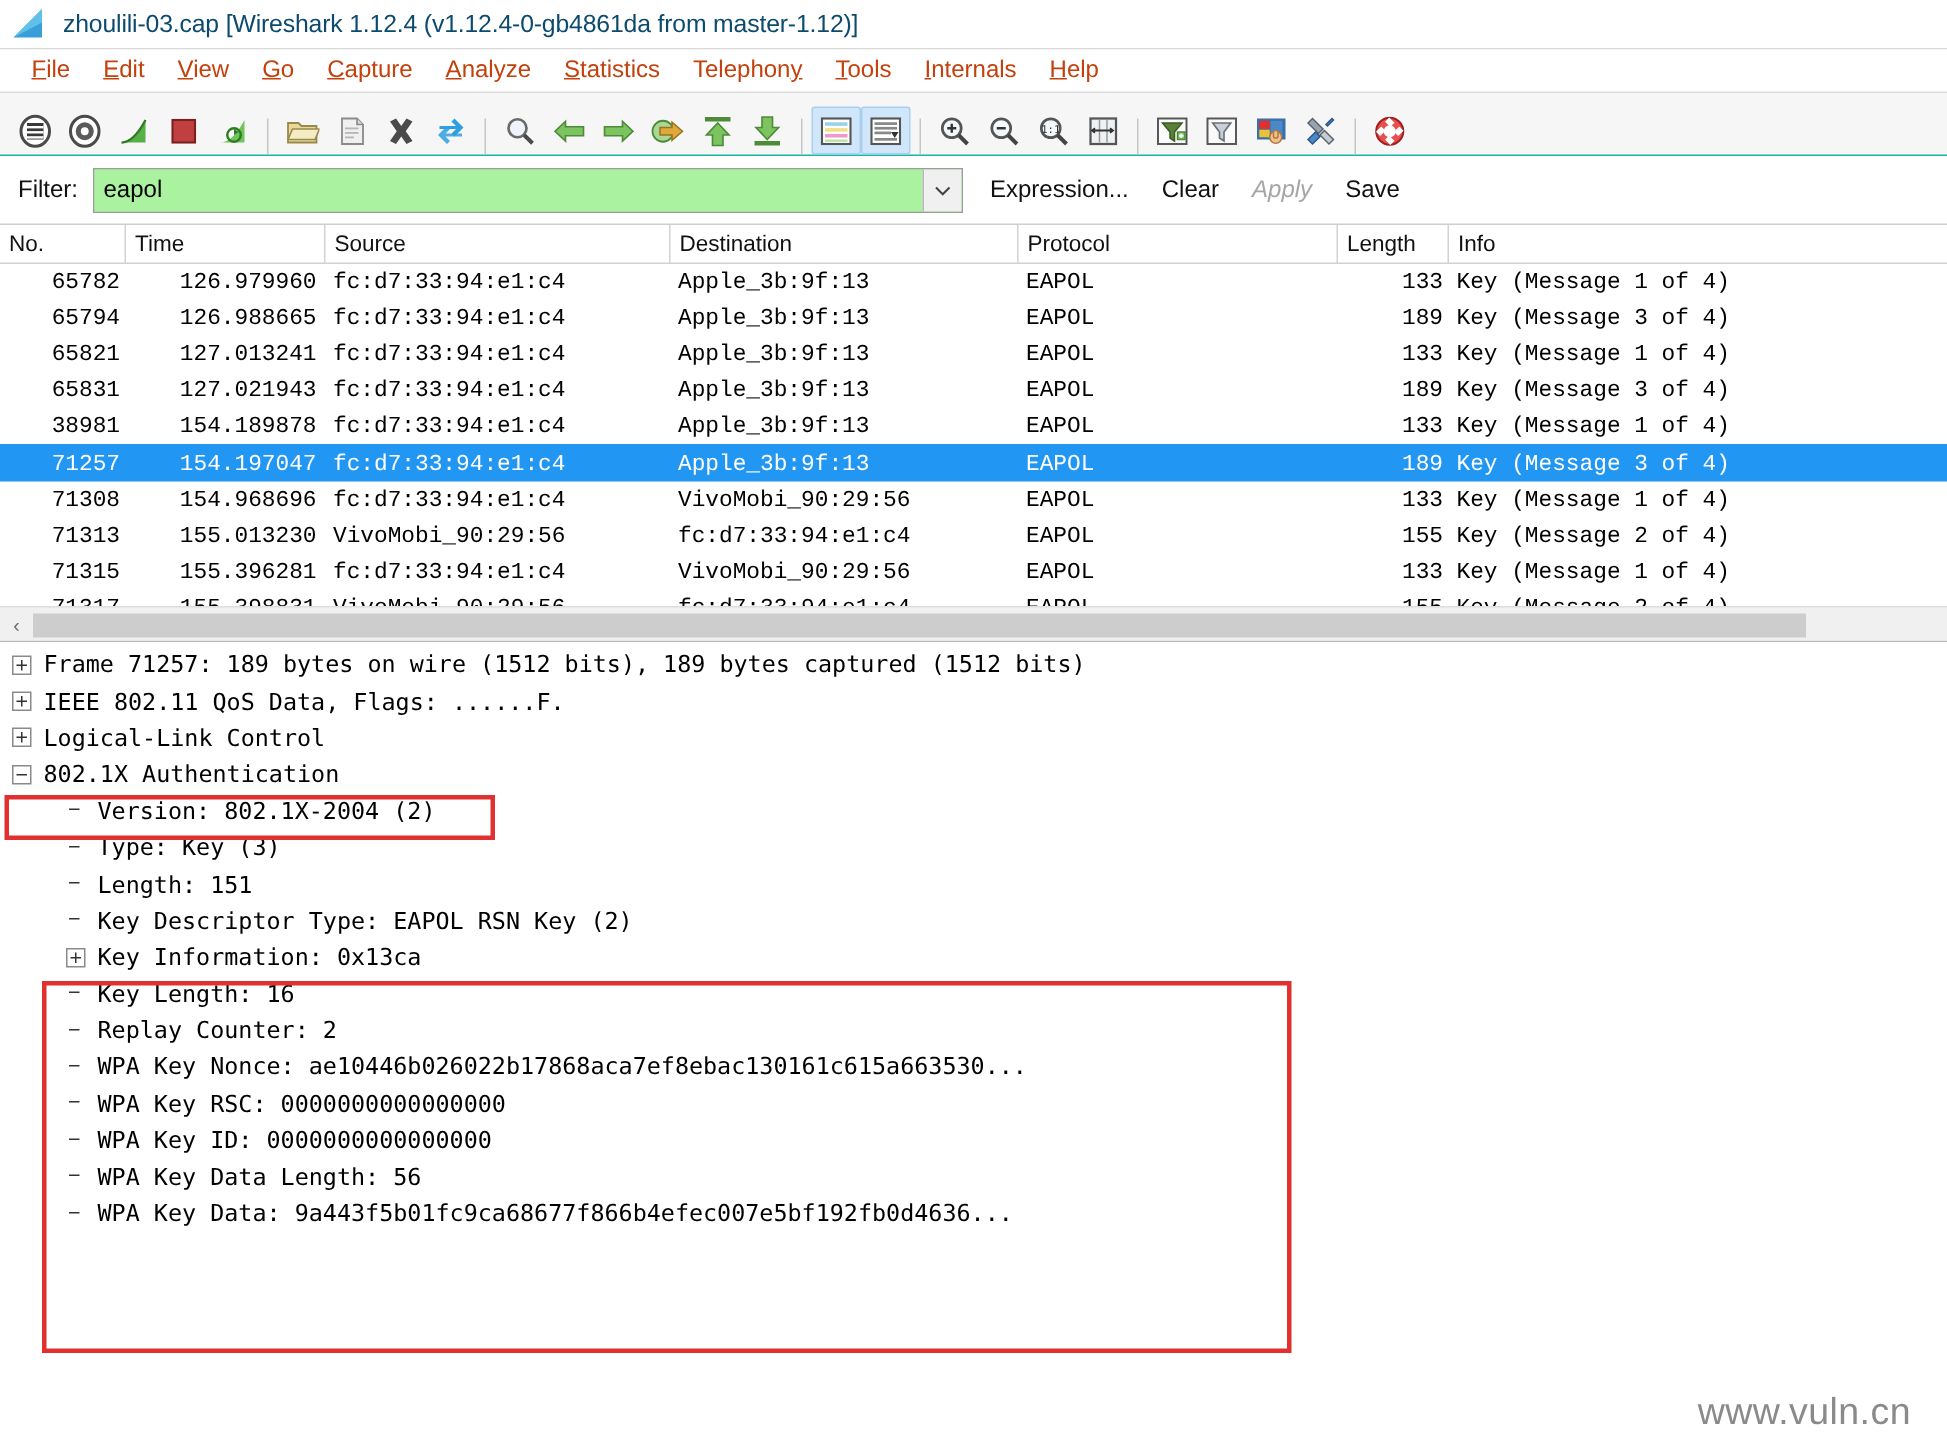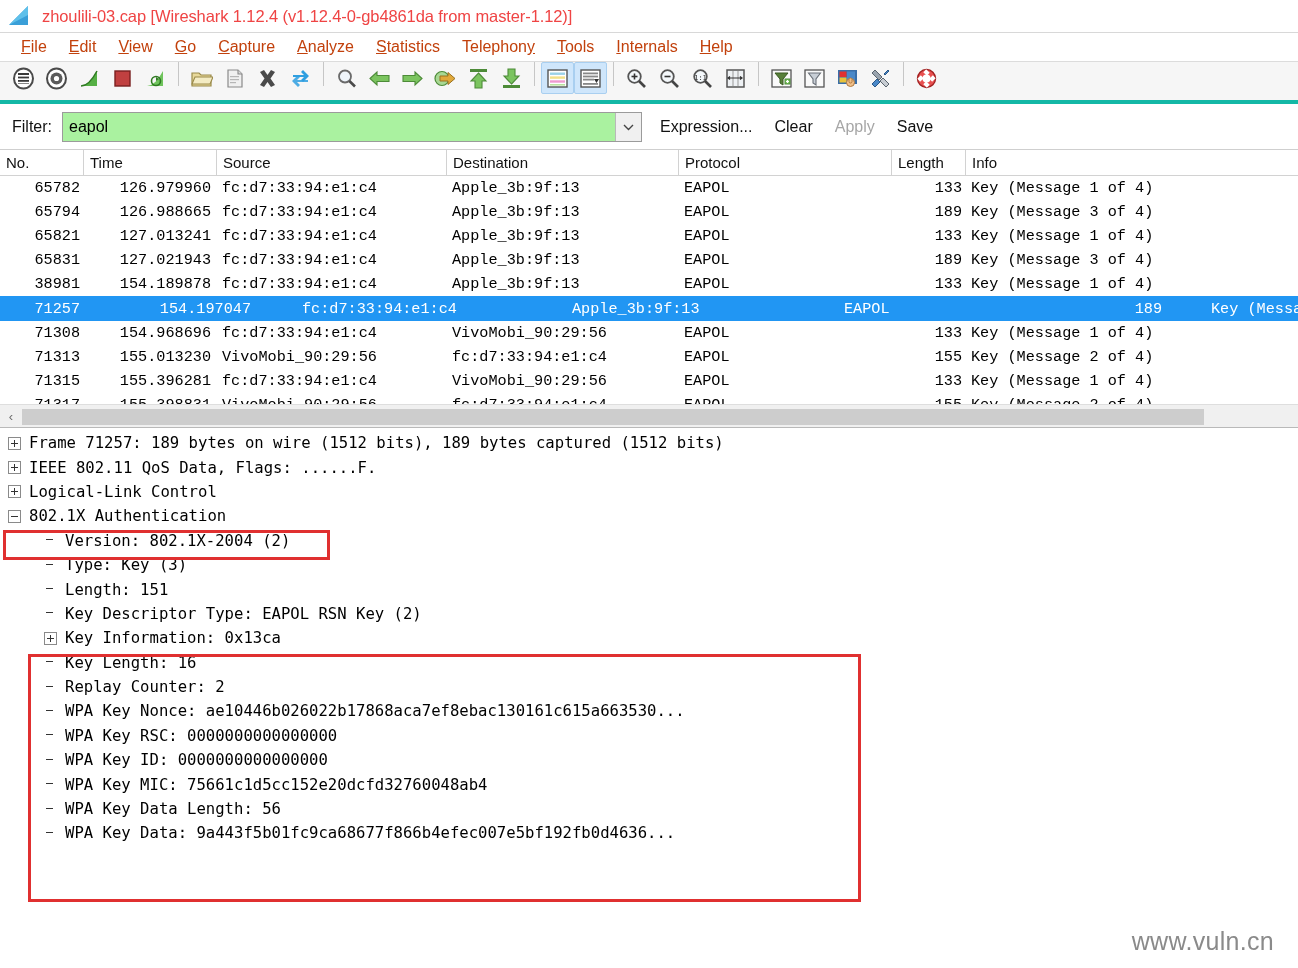--- a/index.html
+++ b/index.html
@@ -29,21 +29,21 @@
   }
   .title-icon {
     width: 26px; height: 22px;
     margin-right: 8px;
     position: relative;
     flex: 0 0 auto;
   }
   .title-icon svg { display:block; }
   .title-text {
     font-size: 16.5px;
-    color: #ef4444;
+    color: #0c4a6e;
     white-space: nowrap;
     letter-spacing: -0.1px;
   }
 
   
   .menubar {
     height: 29px;
     display: flex;
     align-items: center;
     padding-left: 10px;
@@ -56,24 +56,24 @@
     padding: 2px 11px 2px 11px;
     cursor: default;
     white-space: nowrap;
   }
   .menu-item .ul { text-decoration: underline; }
 
   
   .toolbar {
     height: 42px;
     display: flex;
-    align-items: flex-start;
+    align-items: flex-end;
     padding-left: 7px;
     background: #f6f6f6;
-    border-bottom: 4px solid #14b8a6;
+    border-bottom: 1px solid #14b8a6;
   }
   .tb-btn {
     width: 33px; height: 32px;
     display: flex; align-items: center; justify-content: center;
     border-radius: 2px;
     cursor: default;
     flex: 0 0 auto;
   }
   .tb-btn.on { background: #cfe6fb; border: 1px solid #a9cff0; }
   .tb-sep {
@@ -126,21 +126,21 @@
     display: flex; align-items: center;
     margin-left: 18px;
     gap: 22px;
   }
   .filter-action {
     font-size: 16px;
     color: #111;
     white-space: nowrap;
     cursor: default;
   }
-  .filter-action.disabled { color: #a6a6a6; }
+  .filter-action.disabled { color: #a6a6a6; font-style: italic; }
 
   
   .packet-list {
     position: relative;
     height: 278px;
     background: #ffffff;
     border-bottom: 1px solid #b9b9b9;
     overflow: hidden;
   }
   .plist-header {
@@ -176,21 +176,21 @@
     font-family: Liberation Mono, monospace;
   }
   .prow {
     display: flex;
     height: 24.1px;
     align-items: center;
     font-size: 15.2px;
     color: #000;
     white-space: nowrap;
   }
-  .prow.sel { background: #2196f3; color: #ffffff; gap: 40px; }
+  .prow.sel { background: #2196f3; color: #ffffff; }
   .prow .cell { flex: 0 0 auto; overflow: hidden; }
   .c-no    { width: 84px;  text-align: right; padding-right: 4px; }
   .c-time  { width: 133px; text-align: right; padding-right: 6px; }
   .c-src   { width: 230px; padding-left: 5px; }
   .c-dst   { width: 232px; padding-left: 5px; }
   .c-proto { width: 213px; padding-left: 5px; }
   .c-len   { width: 74px;  text-align: right; padding-right: 4px; }
   .c-info  { width: 332px; padding-left: 5px; }
 
   .hscroll {
@@ -702,24 +702,20 @@
       <div class="drow lvl1">
         <span class="dexp none"></span>
         <span class="dlabel">WPA Key RSC: 0000000000000000</span>
       </div>
       <div class="drow lvl1">
         <span class="dexp none"></span>
         <span class="dlabel">WPA Key ID: 0000000000000000</span>
       </div>
       <div class="drow lvl1">
         <span class="dexp none"></span>
-        <span class="dlabel">WPA Key MIC: 75661c1d5cc152e20dcfd32760048ab4</span>
-      </div>
-      <div class="drow lvl1">
-        <span class="dexp none"></span>
         <span class="dlabel">WPA Key Data Length: 56</span>
       </div>
       <div class="drow lvl1">
         <span class="dexp none"></span>
         <span class="dlabel">WPA Key Data: 9a443f5b01fc9ca68677f866b4efec007e5bf192fb0d4636...</span>
       </div>
     </div>
 
   <div class="redbox" id="redbox-8021x"></div>
   <div class="redbox" id="redbox-keyfields"></div>

